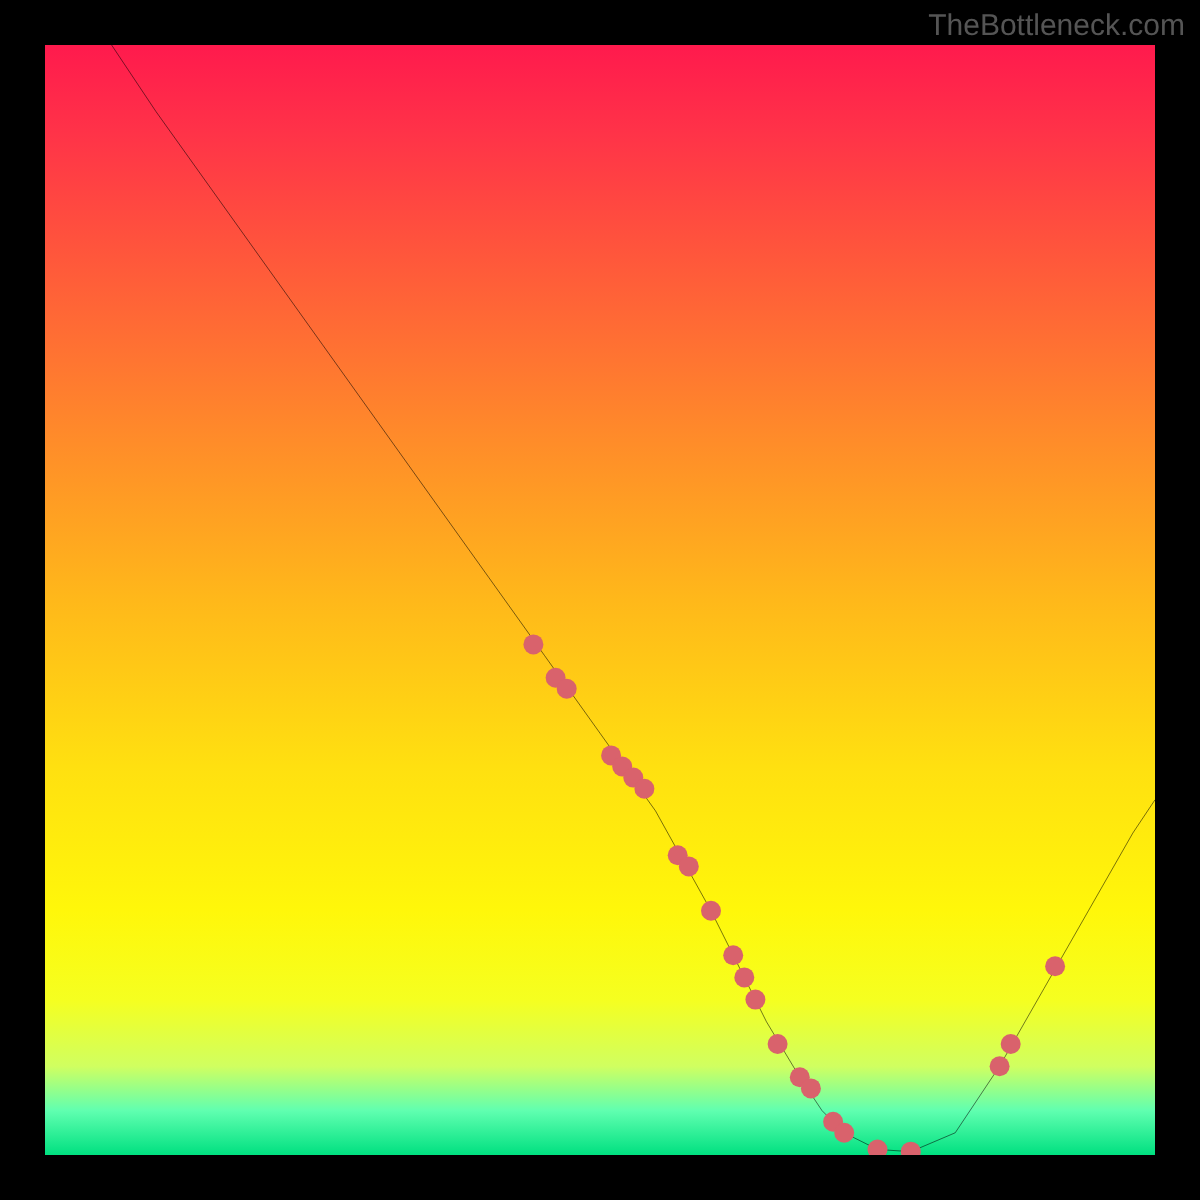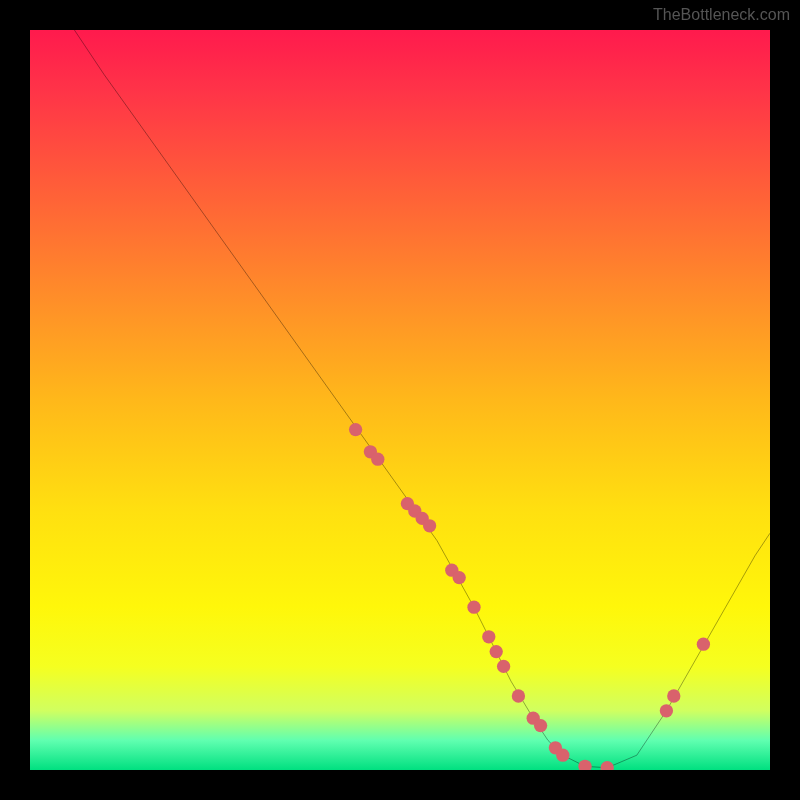--- a/index.html
+++ b/index.html
@@ -8,21 +8,21 @@
     height: 800px;
     background: #000;
     position: relative;
     font-family: Arial, sans-serif;
   }
   .watermark {
     position: absolute;
     top: 6px;
     right: 10px;
     color: #555;
-    font-size: 16px;
+    font-size: 20px;
     font-weight: 500;
     z-index: 10;
   }
   .plot-area {
     position: absolute;
     left: 30px;
     top: 30px;
     width: 740px;
     height: 740px;
   }

